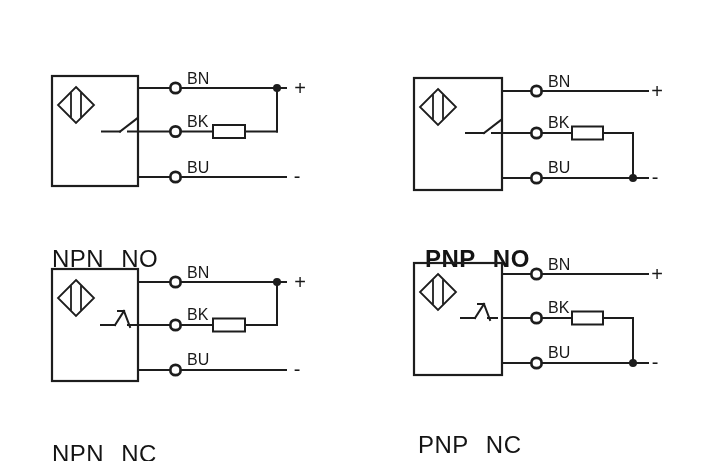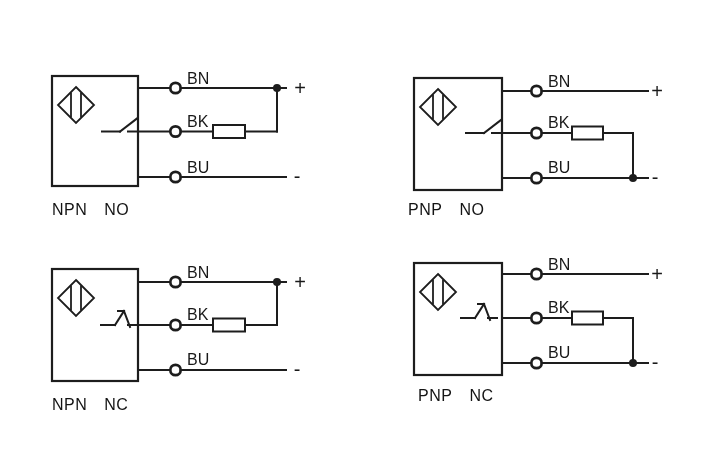--- a/index.html
+++ b/index.html
@@ -24,28 +24,29 @@
   svg{display:block;}
   .ln{stroke:var(--line);stroke-width:2;fill:none;stroke-linecap:square;}
   .box{stroke:var(--line);stroke-width:2.2;fill:none;}
   .thin{stroke:var(--line);stroke-width:1.8;fill:none;}
   .term{stroke:var(--line);stroke-width:2.7;fill:var(--background);}
   .dot{fill:var(--line);stroke:none;}
   .wire-label{font-family:"Liberation Sans",sans-serif;font-size:16px;fill:var(--label);}
   .pol{font-family:"Liberation Sans",sans-serif;font-size:20px;fill:var(--label);text-anchor:middle;}
   .caption{
     position:absolute;
-    font-size:16px;
+    font-size:24px;
     color:var(--caption);
     letter-spacing:0.5px;
     white-space:nowrap;
+    margin-top:44px;
   }
   .caption .type{margin-right:17px;}
   .q1 .caption{left:52px;top:201px;}
-  .q2 .caption{left:52px;top:201px;}
+  .q2 .caption{left:69px;top:201px;font-weight:bold;}
   .q3 .caption{left:52px;top:166px;}
   .q4 .caption{left:62px;top:157px;}
 </style>
 </head>
 <body>
 
 <div class="canvas">
 
   <section class="quadrant q1">
     <svg width="356" height="230" viewBox="0 0 356 230">

